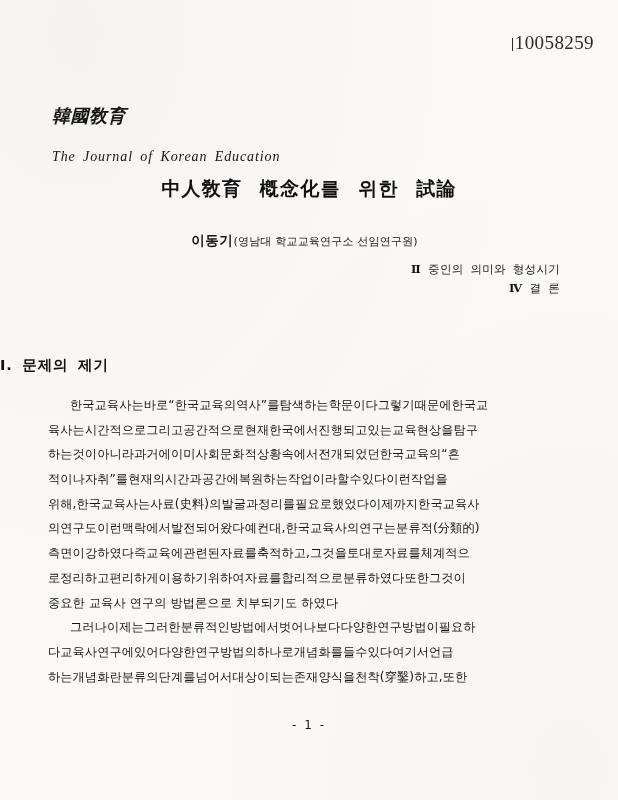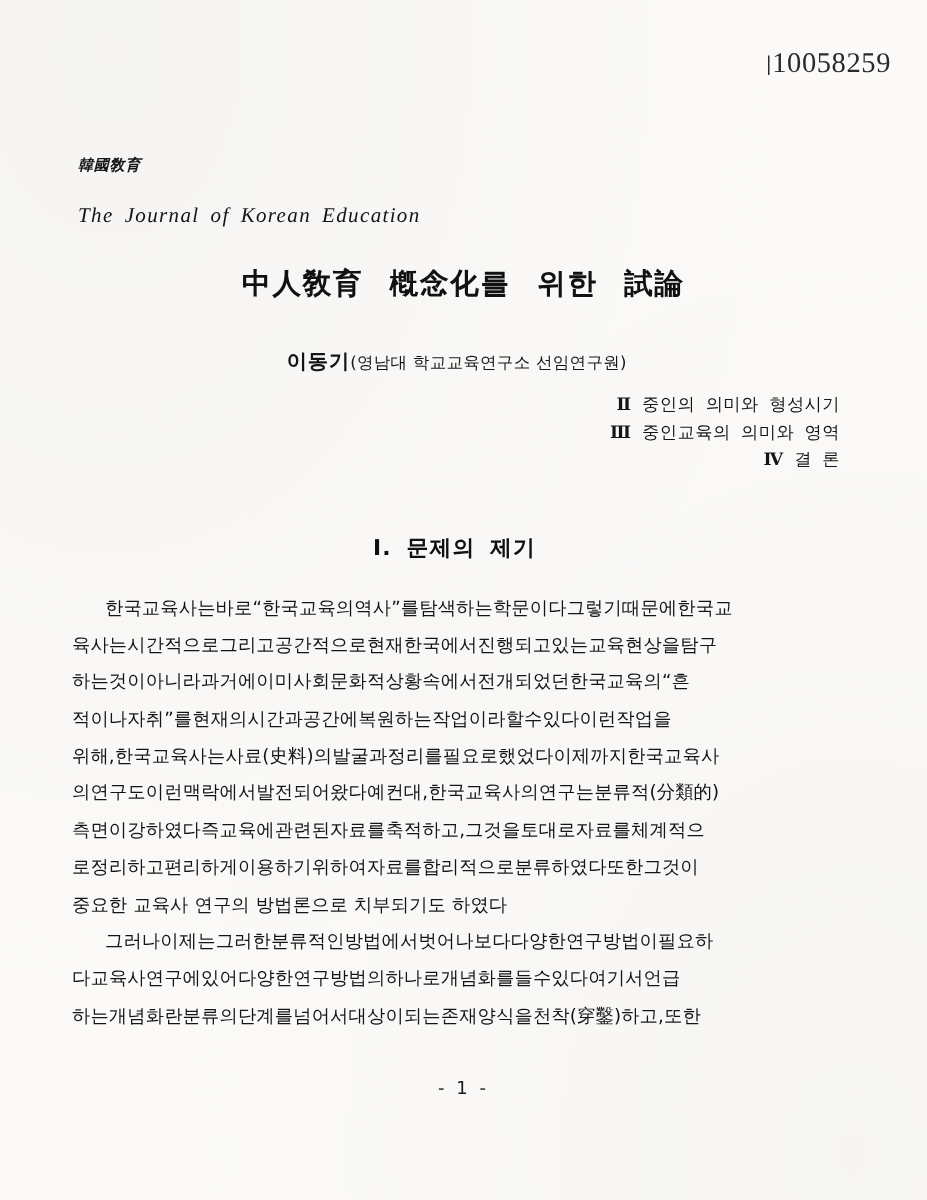--- a/index.html
+++ b/index.html
@@ -51,21 +51,21 @@
   .masthead {
     position: absolute;
     top: 104px;
     left: 52px;
     line-height: 1.42;
   }
   .masthead .jname-ko {
     font-family: Liberation Serif, serif;
     font-style: italic;
     font-weight: bold;
-    font-size: 10px;
+    font-size: 18px;
     letter-spacing: 0.5px;
     color: #161616;
   }
   .masthead .jname-en {
     font-style: italic;
     font-size: 14px;
     letter-spacing: 0.9px;
     color: #141414;
     word-spacing: 3px;
     margin-top: 17px;
@@ -143,21 +143,21 @@
     letter-spacing: 0.3px;
     word-spacing: 3px;
   }
 
   
   .section-heading {
     position: absolute;
     top: 356px;
     left: 0;
     width: 618px;
-    text-align: center;
+    text-align: left;
     padding-right: 12px;
     box-sizing: border-box;
     font-family: "DejaVu Sans", "Liberation Sans", sans-serif;
     font-weight: bold;
     font-size: 14.5px;
     letter-spacing: 0.8px;
     word-spacing: 4px;
     color: #101010;
   }
 
@@ -211,21 +211,20 @@
   </div>
 
   <div class="article-title">中人敎育 槪念化를 위한 試論</div>
 
   <div class="author-line">
     <span class="author-name">이동기</span><span class="author-affil">(영남대 학교교육연구소 선임연구원)</span>
   </div>
 
   <div class="toc" id="toc-host">
       <div class="toc-item"><span class="toc-num">Ⅱ</span><span class="toc-label">중인의 의미와 형성시기</span></div>
-      <div class="toc-item"><span class="toc-num">Ⅲ</span><span class="toc-label">중인교육의 의미와 영역</span></div>
       <div class="toc-item"><span class="toc-num">Ⅳ</span><span class="toc-label">결  론</span></div>
     </div>
 
   <div class="section-heading">Ⅰ. 문제의 제기</div>
 
   <div class="body-text" id="body-host">
       <div>
         <div class="para-line justify indent">
           <span>한국교육사는</span>
           <span>바로</span>

